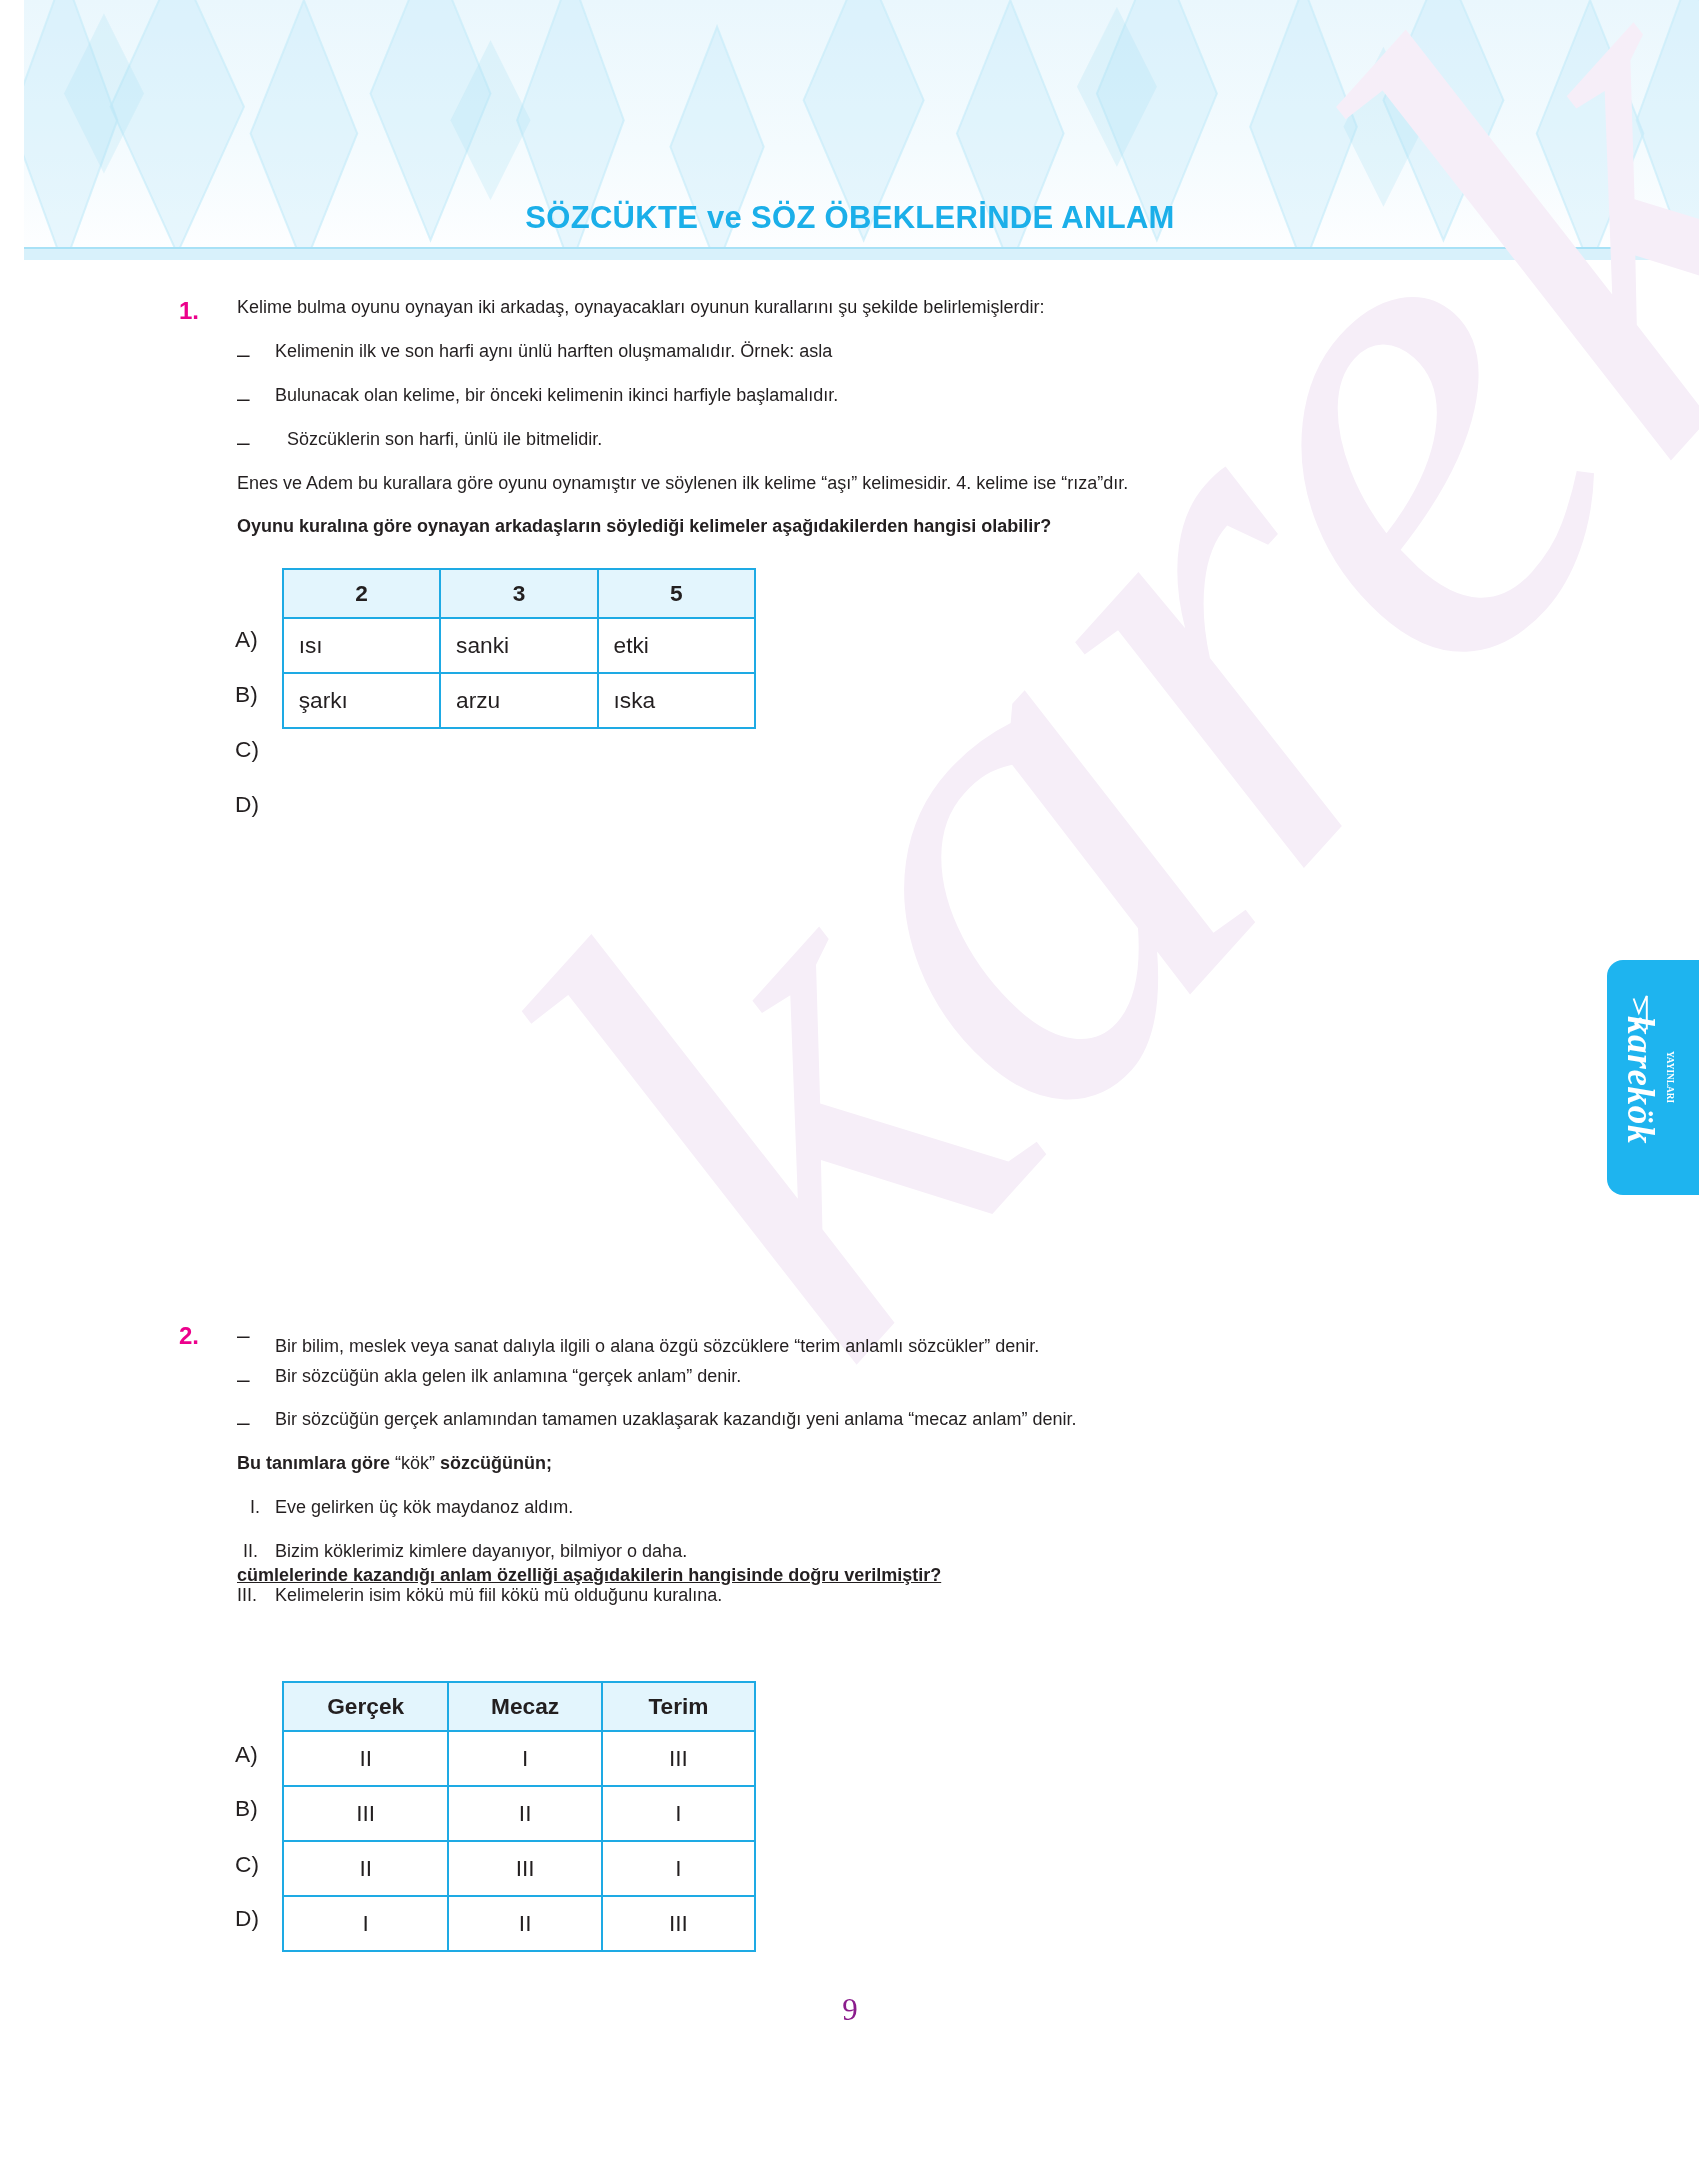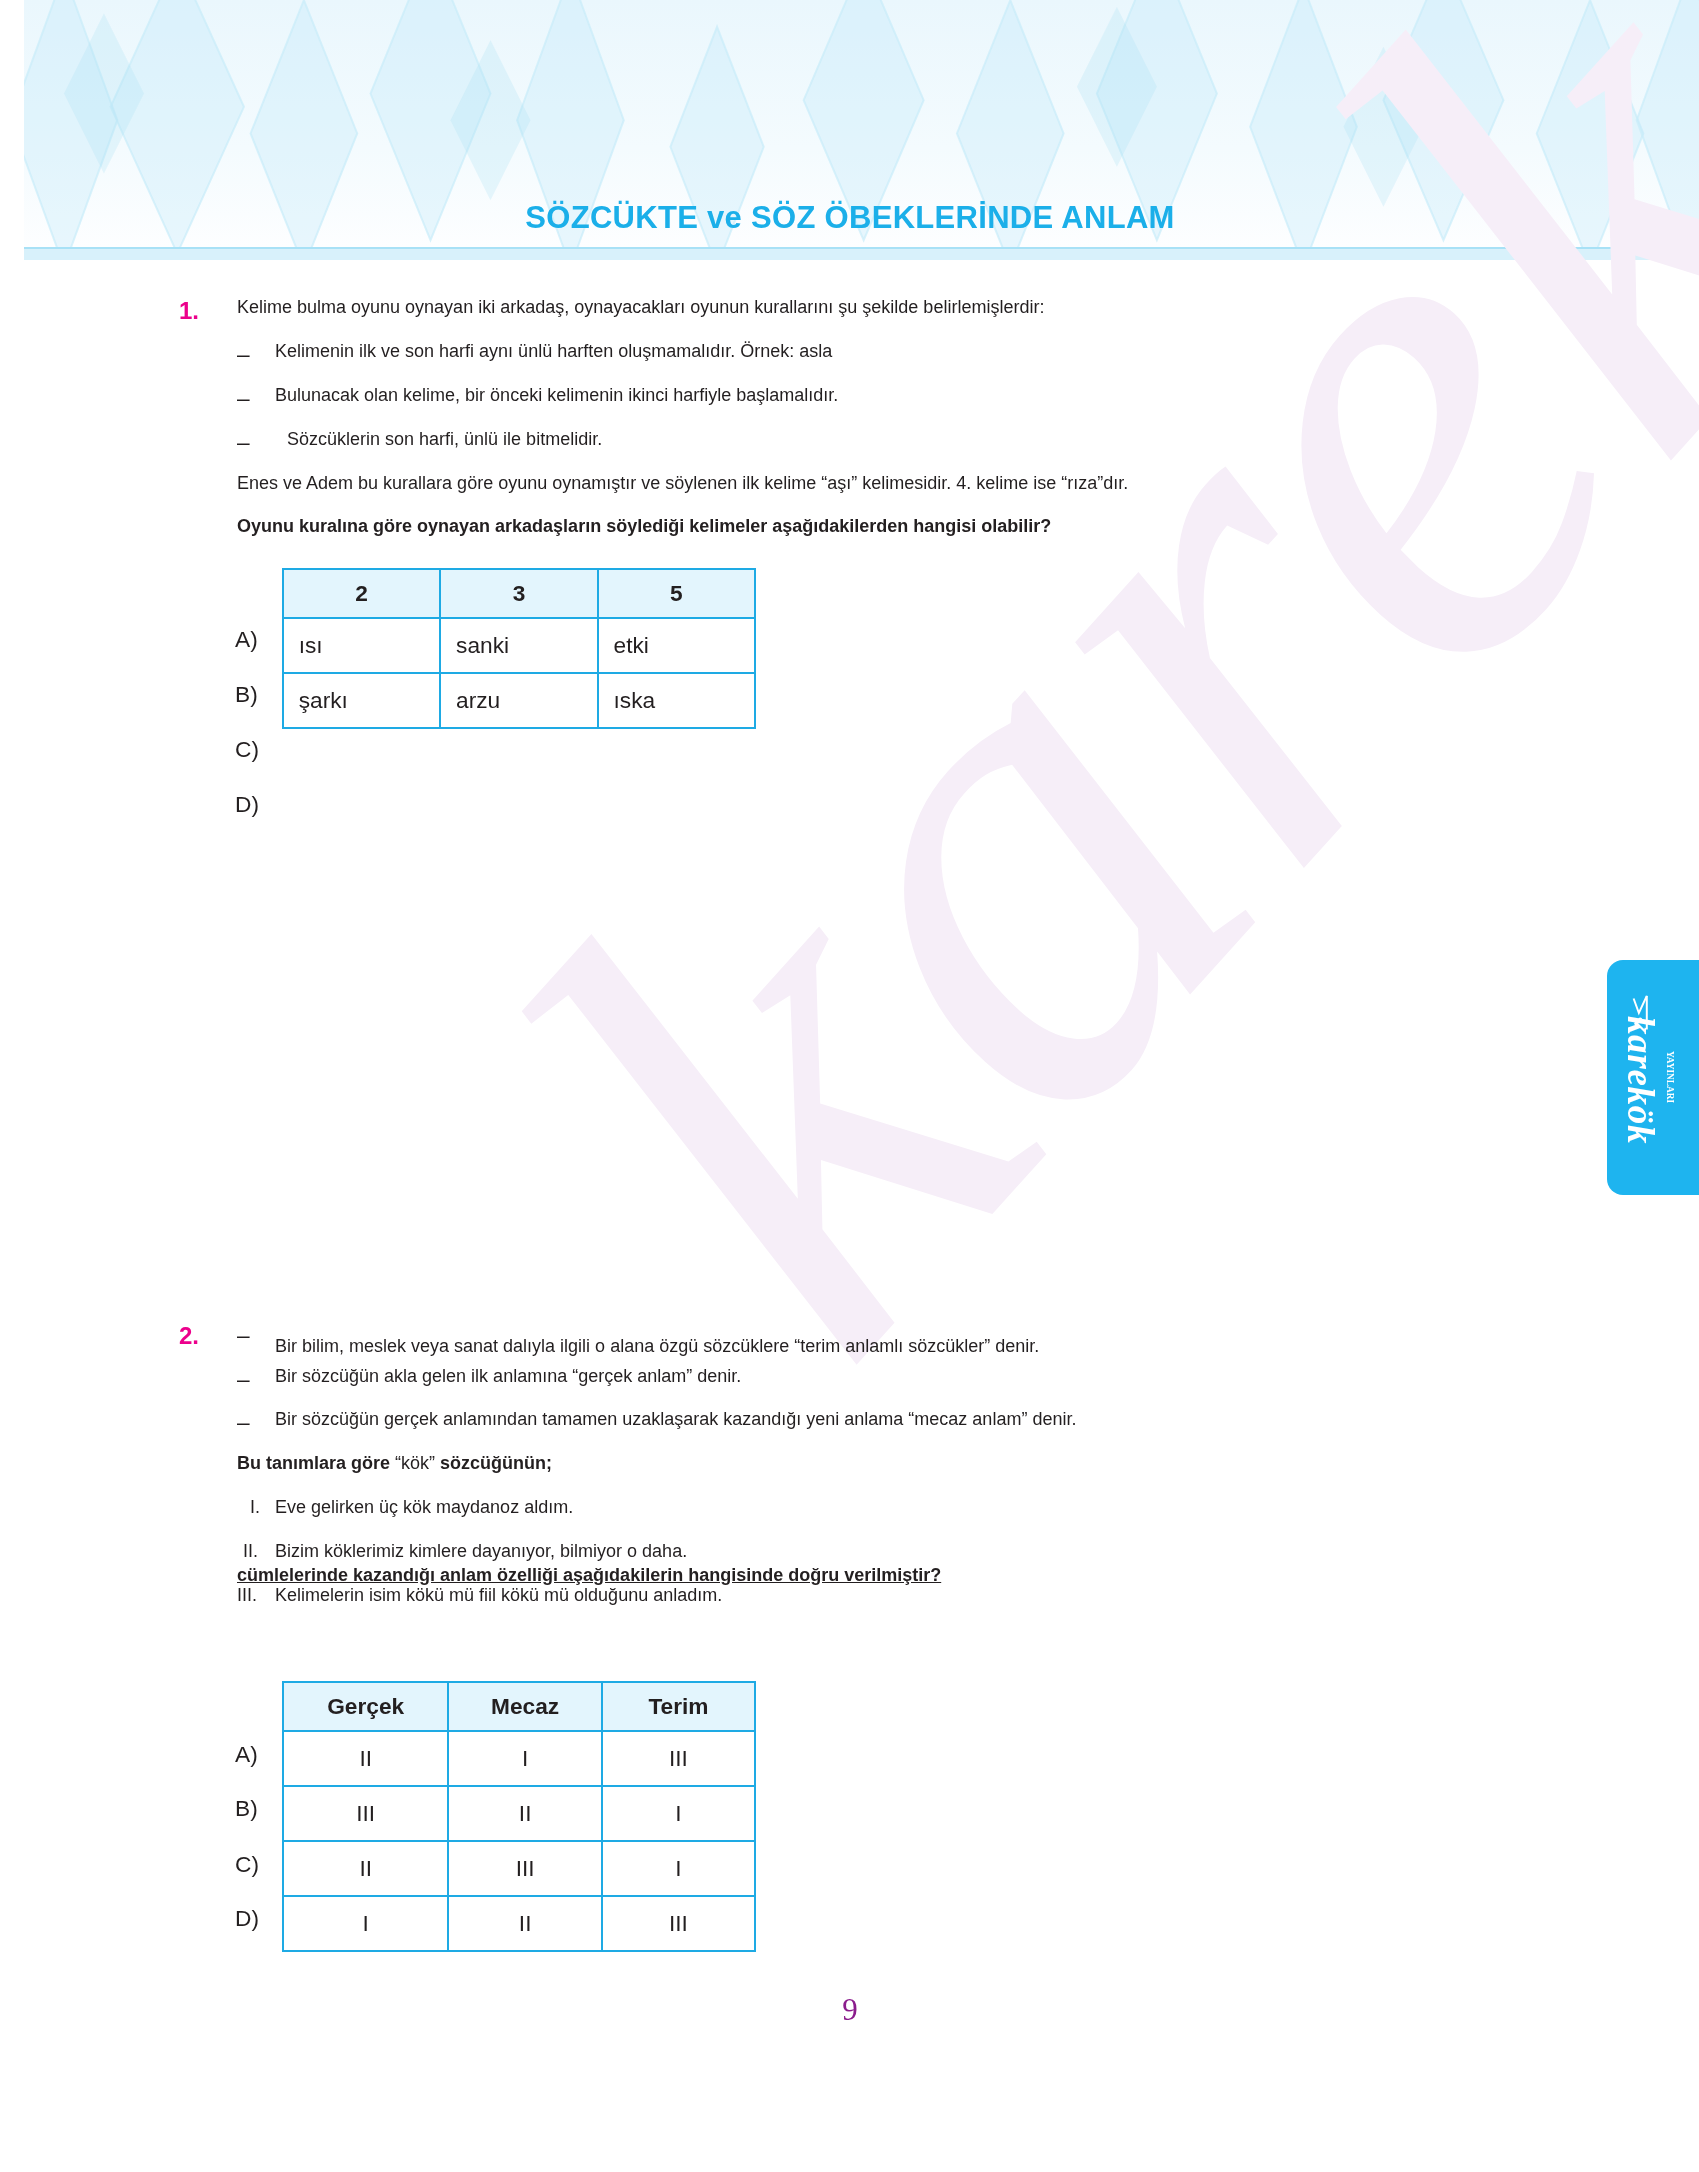--- a/index.html
+++ b/index.html
@@ -146,21 +146,21 @@
 
 <div class="line" style="left:237px; top:1453px;">
   <span class="bold">Bu tanımlara göre </span><span>“kök”</span><span class="bold"> sözcüğünün;</span>
 </div>
 
 <div class="line" style="left:250px; top:1497px;">I.</div>
 <div class="line" style="left:275px; top:1497px;">Eve gelirken üç kök maydanoz aldım.</div>
 <div class="line" style="left:243px; top:1541px;">II.</div>
 <div class="line" style="left:275px; top:1541px;">Bizim köklerimiz kimlere dayanıyor, bilmiyor o daha.</div>
 <div class="line" style="left:237px; top:1585px;">III.</div>
-<div class="line" style="left:275px; top:1585px;">Kelimelerin isim kökü mü fiil kökü mü olduğunu anladım.</div>
+<div class="line" style="left:275px; top:1585px;">Kelimelerin isim kökü mü fiil kökü mü olduğunu kuralına.</div>
 
 <div class="line bold" style="left:237px; top:1565px;text-decoration:underline;">cümlelerinde kazandığı anlam özelliği aşağıdakilerin hangisinde doğru verilmiştir?</div>
 
 <div class="opt-labels" style="left:235px; top:1726px;">
   <div style="top:14.7px;">A)</div>
   <div style="top:69px;">B)</div>
   <div style="top:125px;">C)</div>
   <div style="top:179px;">D)</div>
 </div>
 <table class="opt-table" style="left:282px; top:1681px; width:474px;">

